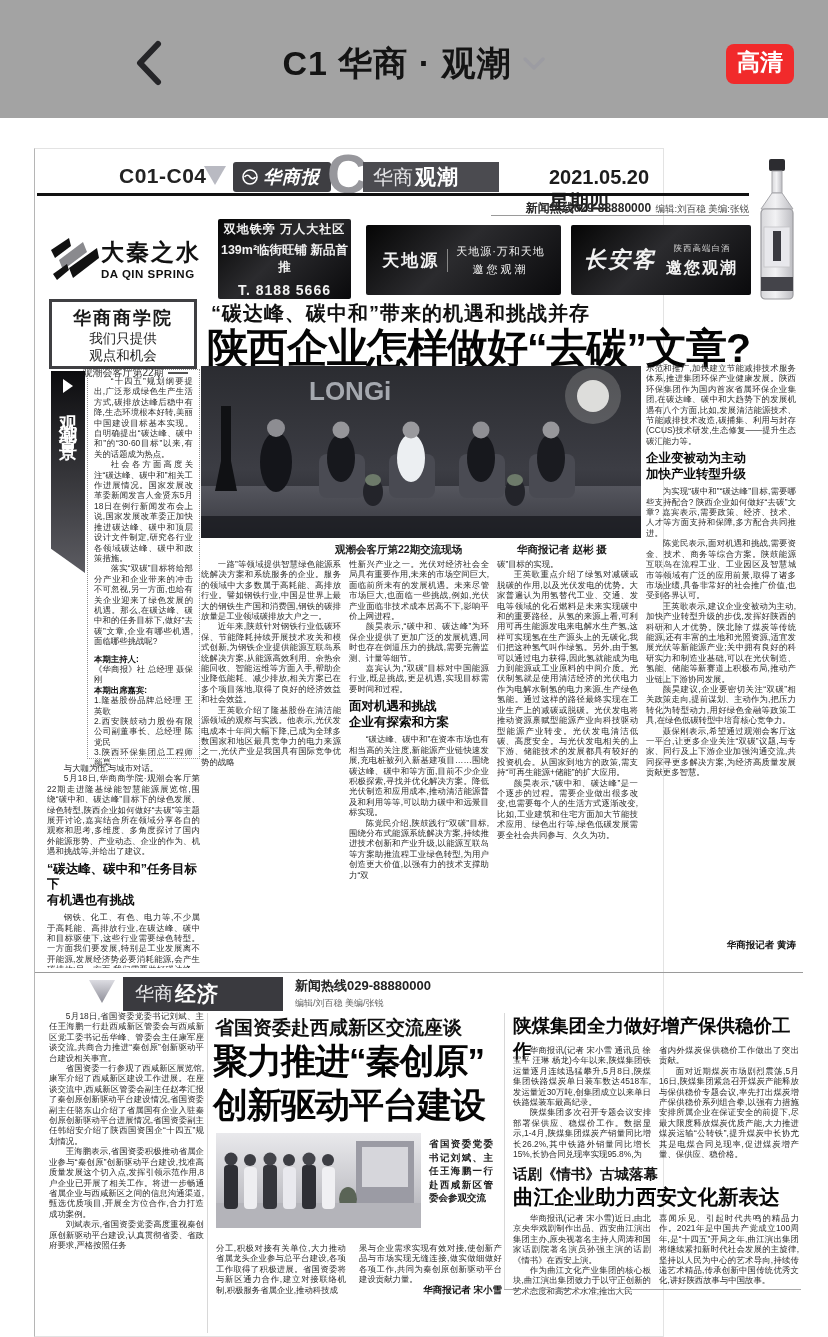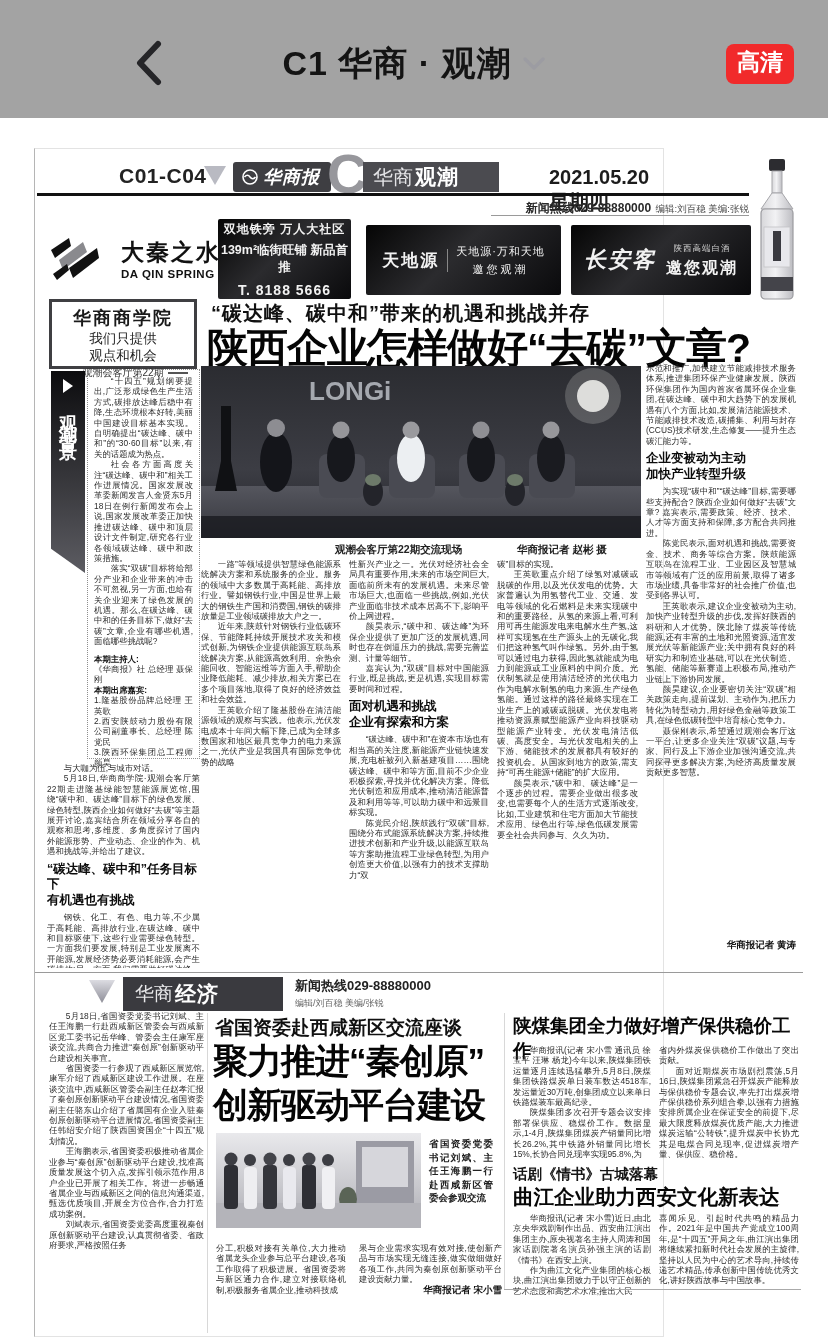--- a/index.html
+++ b/index.html
@@ -45,21 +45,21 @@
   .ad1-l3 { font-size:14px; font-weight:700; margin-top:6px; letter-spacing:1px; }
   .ad2-row { display:flex; align-items:center; gap:8px; }
   .ad2-brand { font-size:17px; font-weight:900; letter-spacing:2px; border-right:1px solid #888;
     padding-right:8px; }
   .ad2-t1 { font-size:11px; letter-spacing:1px; }
   .ad2-t2 { font-size:11px; letter-spacing:3px; margin-top:3px; }
   .ad3-brand { font-size:22px; font-weight:900; font-style:italic; letter-spacing:2px; }
   .ad3-sub { font-size:8.5px; color:#cfcfcf; margin:2px 0 3px; letter-spacing:1px; }
   .ad3-t { font-size:16px; font-weight:900; letter-spacing:2px; }
 
-  .daqin { display:flex; align-items:center; gap:0;justify-content:space-between; }
+  .daqin { display:flex; align-items:center; gap:0; }
   .daqin-cn { font-size:23px; font-weight:900; letter-spacing:2px; color:#111; }
   .daqin-en { font-size:11.5px; font-weight:800; color:#111; letter-spacing:.5px; }
 
   .school { border:3px solid #3f3f42; padding:4px 6px 2px; text-align:center; }
   .school-t { font-size:18px; font-weight:900; letter-spacing:2px; }
   .school-l { font-size:13.5px; line-height:17px; color:#222; }
   .school-f { font-size:10px; color:#333; display:flex; align-items:center; gap:4px; margin-top:2px; }
   .school-f::before,.school-f::after { content:""; flex:1; height:2px; background:#555; }
 
   .kicker { font-size:20px; font-weight:700; color:#111; letter-spacing:1px; }

